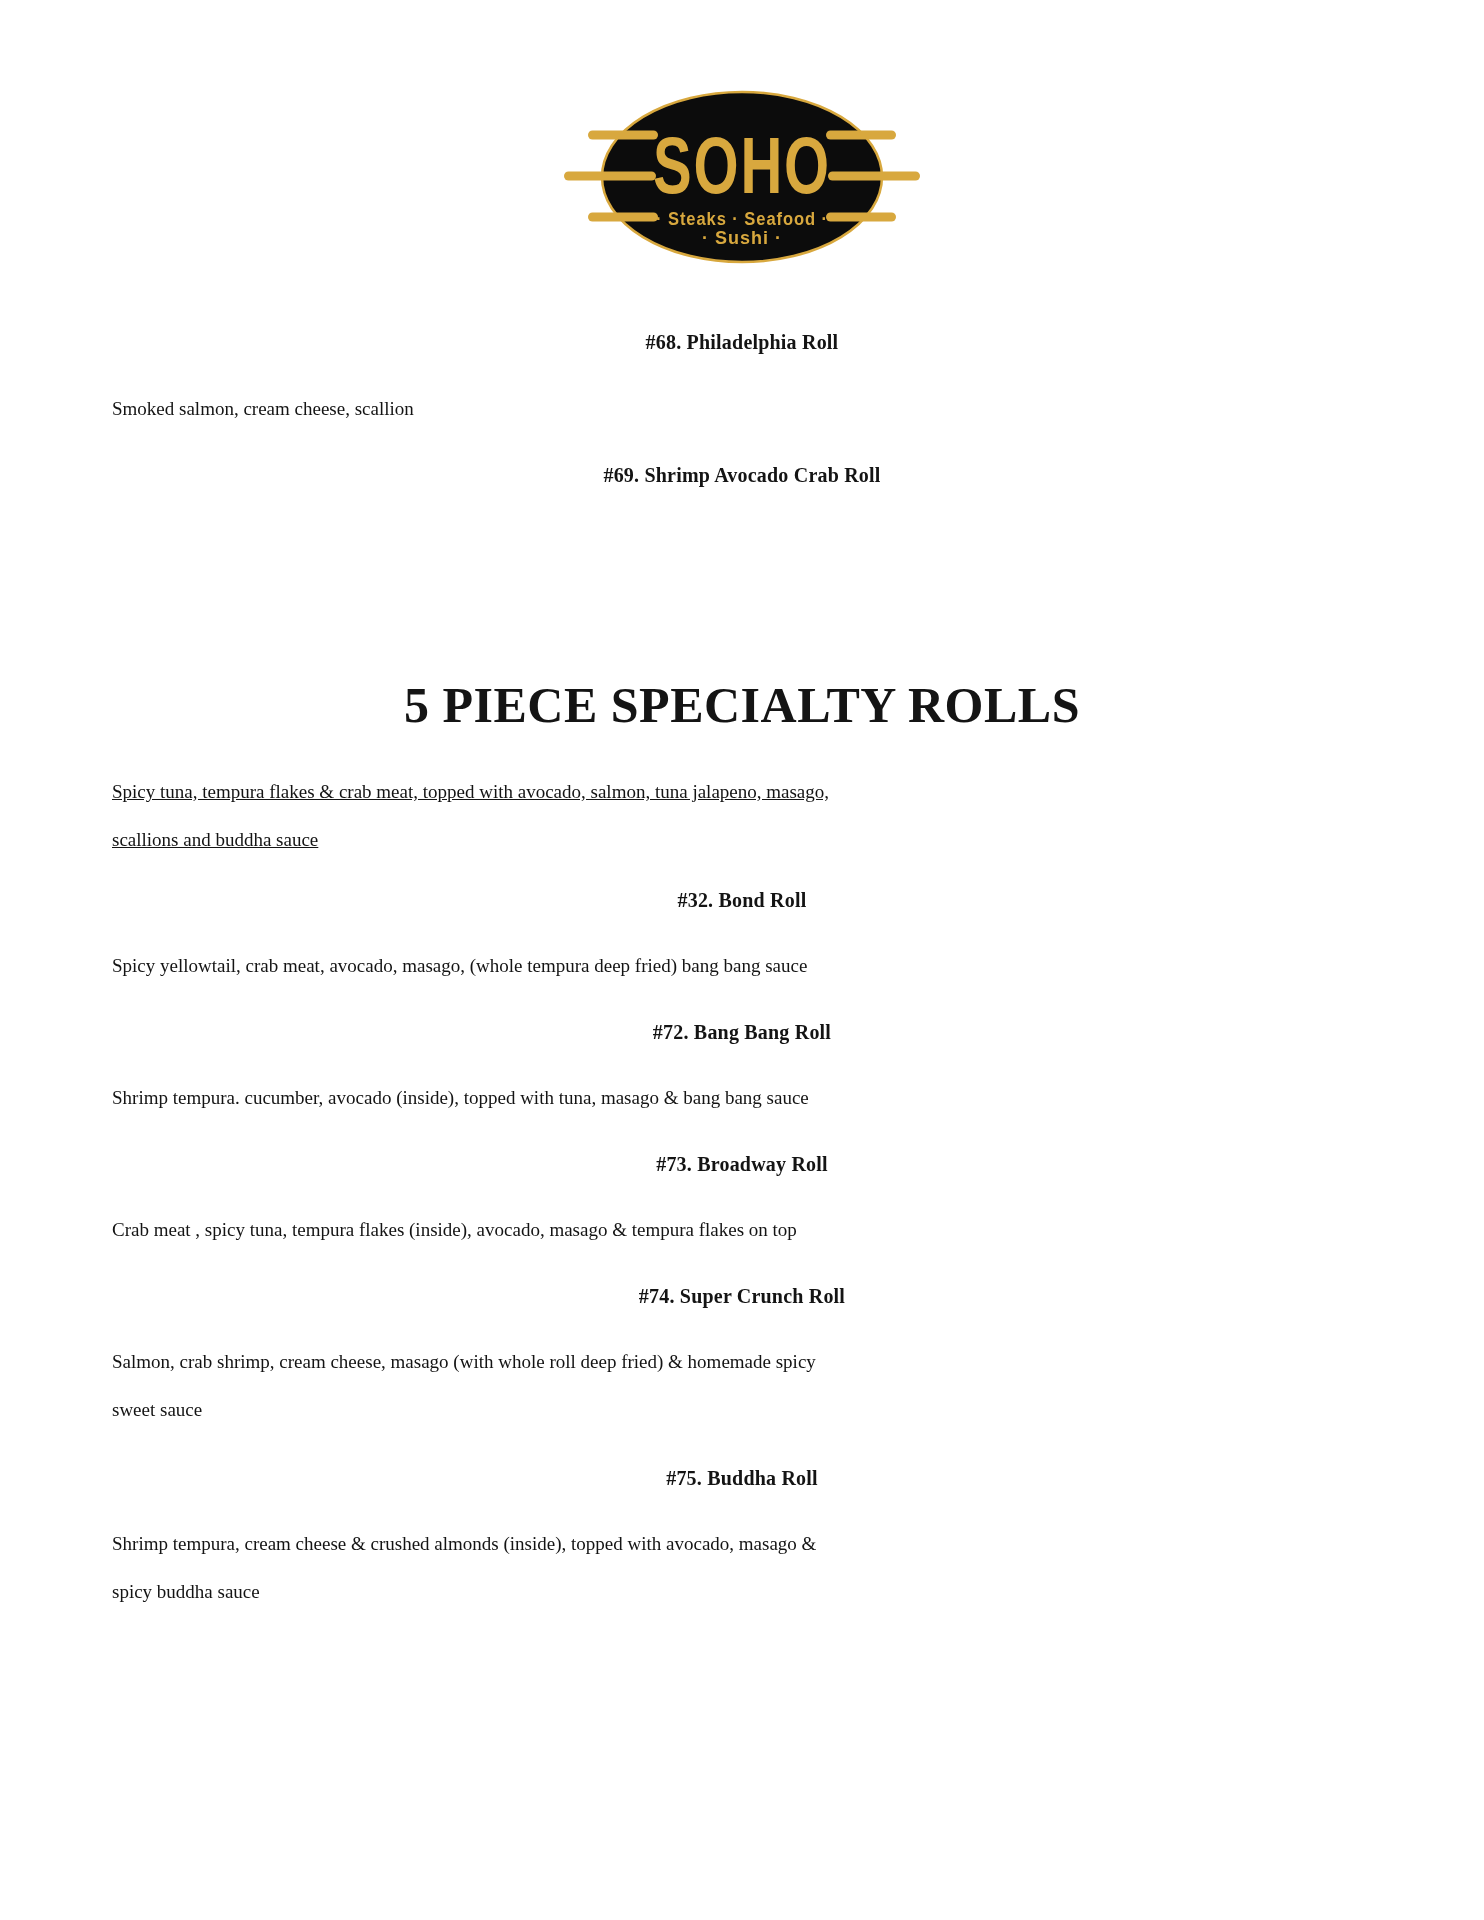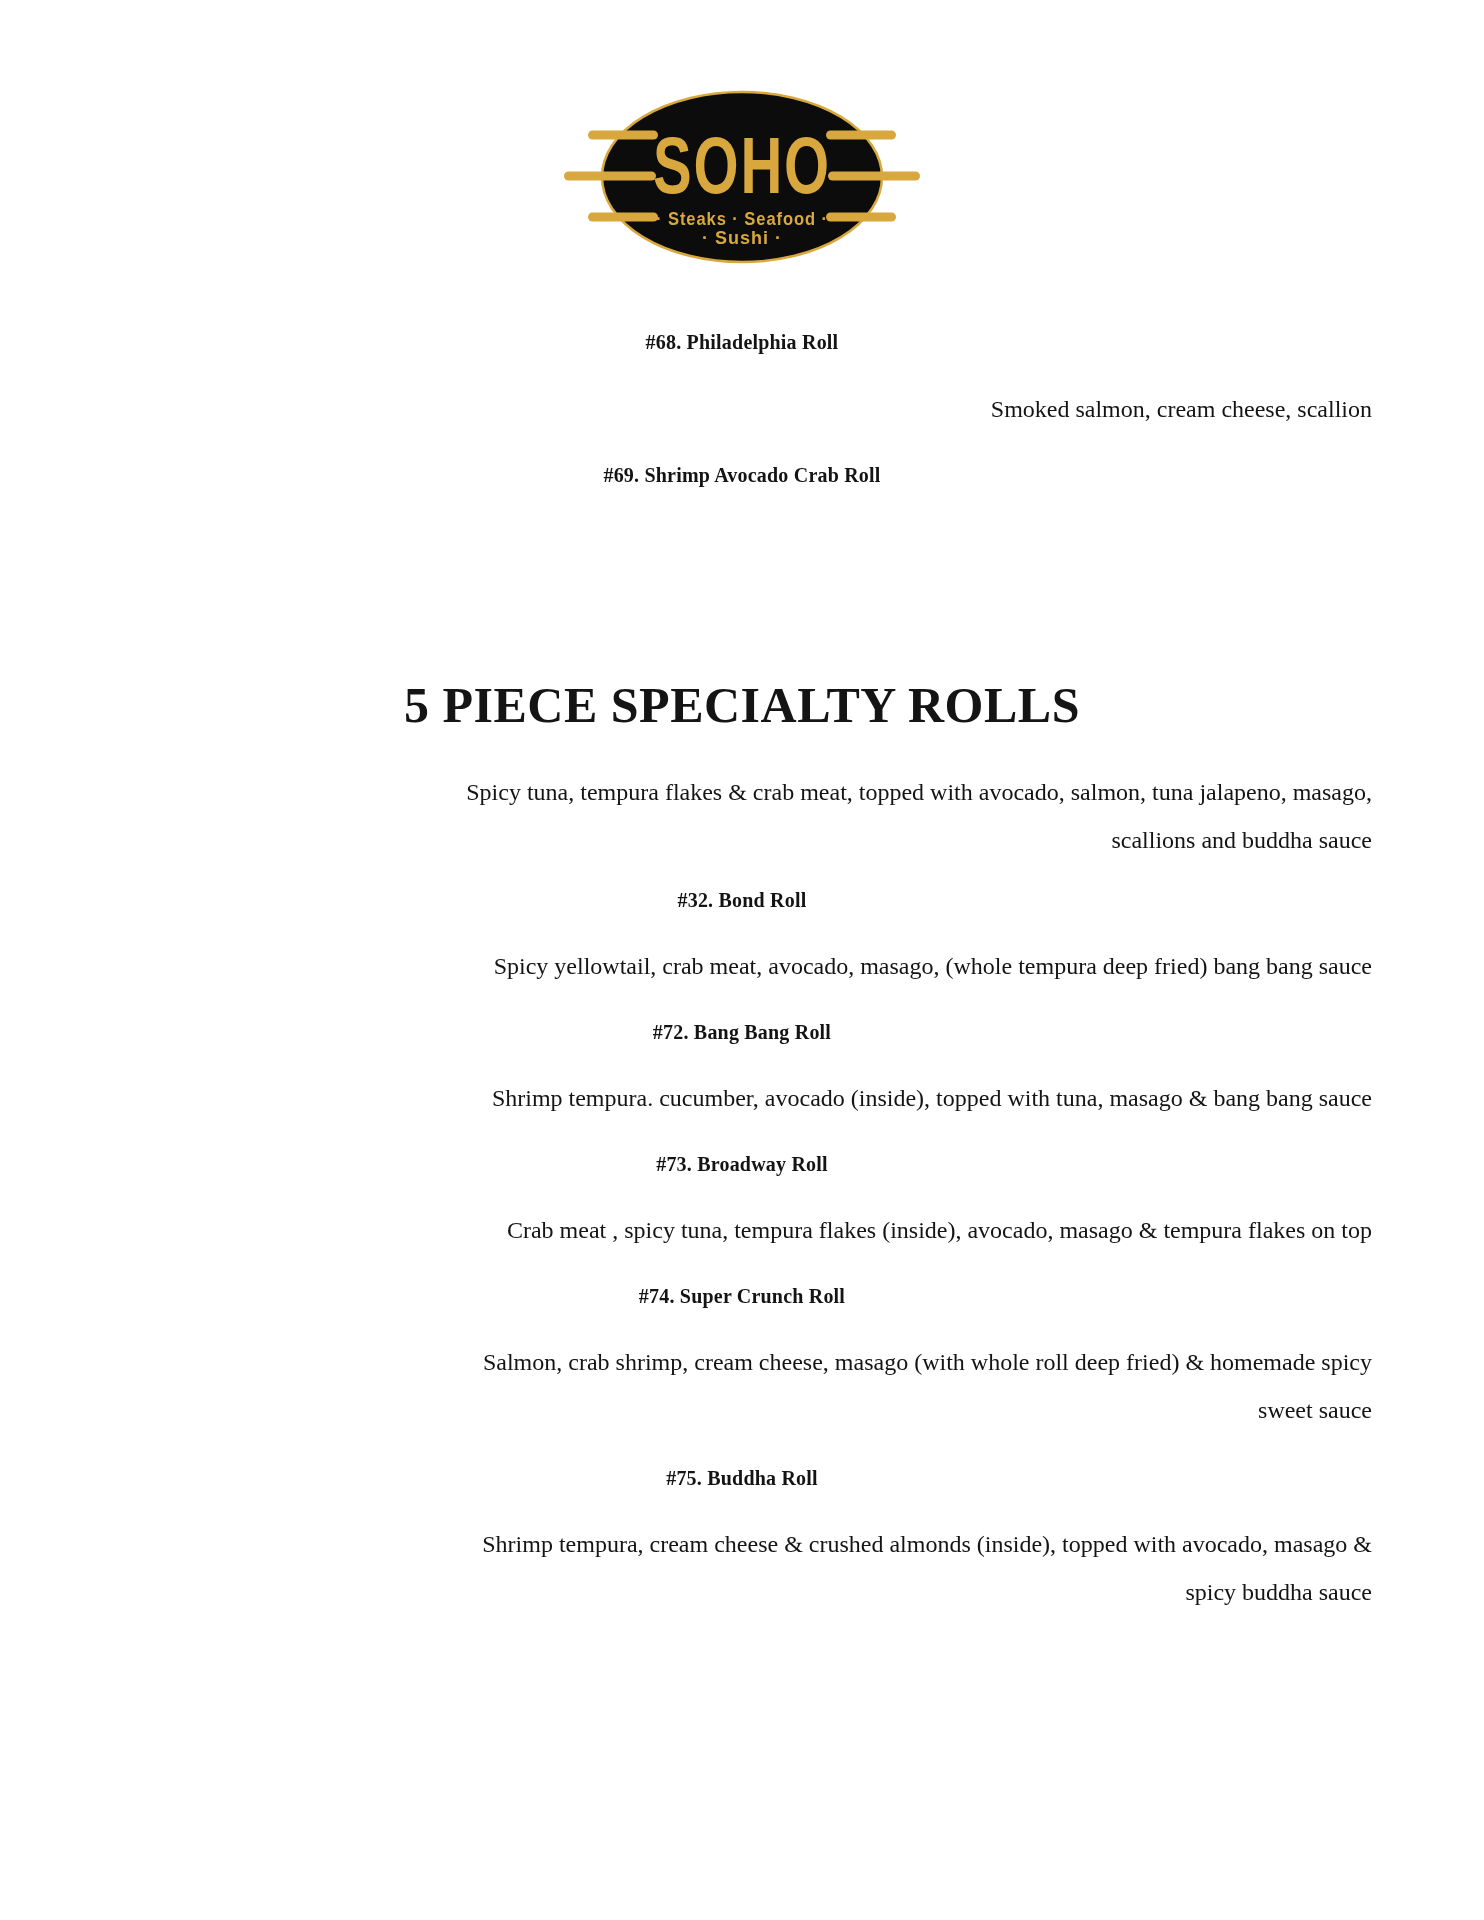--- a/index.html
+++ b/index.html
@@ -21,39 +21,39 @@
   }
   .item-heading {
     font-size:20px; font-weight:bold;
     line-height:48px;
     text-align:center;
     width:1260px;
     margin:18px 0 0 0;
     letter-spacing:0.2px;
   }
   .item-desc {
-    font-size:24px; font-weight:normal;
+    font-size:19px; font-weight:normal;
     line-height:48px;
-    text-align:right;
+    text-align:left;
     width:1260px;
     margin:18px 0 0 0;
     white-space:pre-line;
   }
   .section-title {
     font-size:50px; font-weight:bold;
     line-height:84px;
     text-align:center;
     width:1260px;
     margin:164px 0 0 0;
     letter-spacing:0.5px;
   }
   .mt-logo-gap { margin-top:42px; }
   .mt-19 { margin-top:19px; }
   .mt-sec-after { margin-top:53px; }
-  .mt-21 { margin-top:21px; }
+  .mt-21 { margin-top:21px;text-decoration:underline; }
   .mt-12 { margin-top:12px; }
   .mt-4 { margin-top:20px; }
 </style>
 </head>
 <body>
 
 <div class="page">
 
   <div class="logo-wrap">
     <svg viewBox="0 0 380 190" xmlns="http://www.w3.org/2000/svg">

